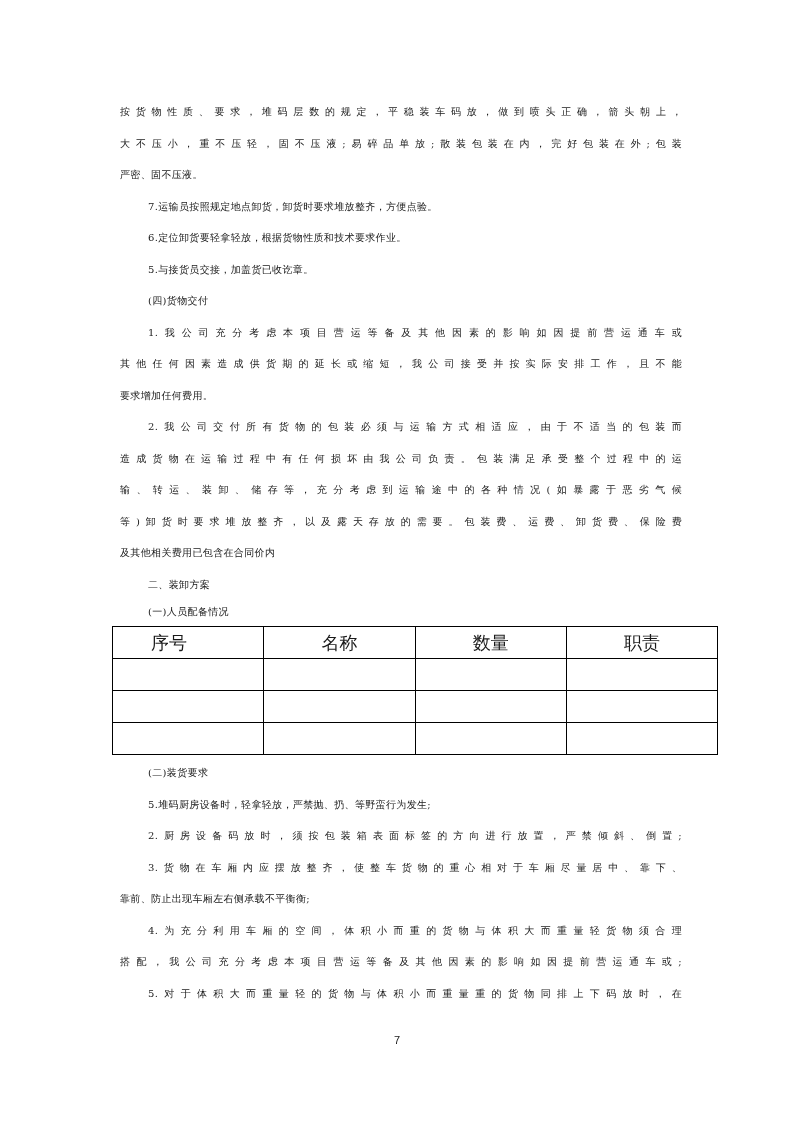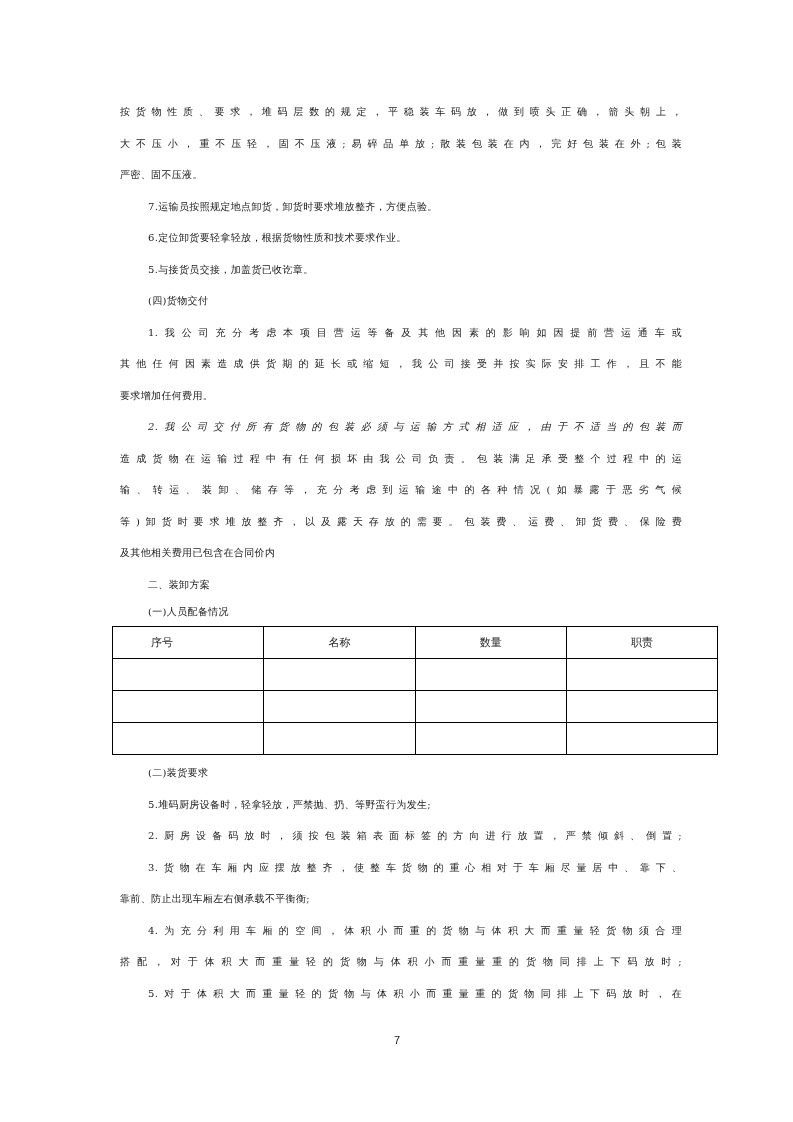--- a/index.html
+++ b/index.html
@@ -4,21 +4,21 @@
 <style>
   html, body { margin: 0; padding: 0; background: #ffffff; }
   body { width: 793px; height: 1122px; position: relative; overflow: hidden;
          font-family: "DejaVu Serif", "Liberation Serif", serif; color: #1a1a1a; }
   .page { position: absolute; left: 0; top: 0; width: 793px; height: 1122px; background: #fff; }
   .line { position: absolute; left: 120px; width: 562px; font-size: 10px; line-height: 20px;
           white-space: nowrap; letter-spacing: 0.35px; }
   .line.indent { left: 148px; width: 534px; }
   .line.justify { text-align: justify; text-align-last: justify; white-space: normal; }
   table.staff { position: absolute; left: 112px; top: 626px; width: 606px; border-collapse: collapse;
-                table-layout: fixed; font-size: 11px; }
+                table-layout: fixed; font-size: 18px; }
   table.staff td, table.staff th { border: 1px solid #000; height: 31px; padding: 0; font-weight: normal;
                                    text-align: center; vertical-align: middle; }
   table.staff th { text-align: center; }
   table.staff th.c0 { text-align: left; padding-left: 38px; }
   .page-num { position: absolute; left: 390px; top: 1034px; width: 14px; text-align: center;
               font-family: "Liberation Sans", sans-serif; font-size: 11px; }
 </style>
 </head>
 <body>
 
@@ -27,34 +27,34 @@
       <div class="line justify" style="top: 102px;">按货物性质、要求，堆码层数的规定，平稳装车码放，做到喷头正确，箭头朝上，</div>
       <div class="line justify" style="top: 134px;">大不压小，重不压轻，固不压液;易碎品单放;散装包装在内，完好包装在外;包装</div>
       <div class="line" style="top: 165px;">严密、固不压液。</div>
       <div class="line indent" style="top: 197px;">7.运输员按照规定地点卸货，卸货时要求堆放整齐，方便点验。</div>
       <div class="line indent" style="top: 228px;">6.定位卸货要轻拿轻放，根据货物性质和技术要求作业。</div>
       <div class="line indent" style="top: 260px;">5.与接货员交接，加盖货已收讫章。</div>
       <div class="line indent" style="top: 291px;">(四)货物交付</div>
       <div class="line indent justify" style="top: 323px;">1.我公司充分考虑本项目营运等备及其他因素的影响如因提前营运通车或</div>
       <div class="line justify" style="top: 354px;">其他任何因素造成供货期的延长或缩短，我公司接受并按实际安排工作，且不能</div>
       <div class="line" style="top: 386px;">要求增加任何费用。</div>
-      <div class="line indent justify" style="top: 417px; font-style: italic;">2.我公司交付所有货物的包装必须与运输方式相适应，由于不适当的包装而</div>
+      <div class="line indent justify" style="top: 417px;">2.我公司交付所有货物的包装必须与运输方式相适应，由于不适当的包装而</div>
       <div class="line justify" style="top: 449px;">造成货物在运输过程中有任何损坏由我公司负责。包装满足承受整个过程中的运</div>
       <div class="line justify" style="top: 480px;">输、转运、装卸、储存等，充分考虑到运输途中的各种情况(如暴露于恶劣气候</div>
       <div class="line justify" style="top: 512px;">等)卸货时要求堆放整齐，以及露天存放的需要。包装费、运费、卸货费、保险费</div>
       <div class="line" style="top: 543px;">及其他相关费用已包含在合同价内</div>
       <div class="line indent" style="top: 575px;">二、装卸方案</div>
       <div class="line indent" style="top: 602px;">(一)人员配备情况</div>
       <div class="line indent" style="top: 763px;">(二)装货要求</div>
       <div class="line indent" style="top: 795px;">5.堆码厨房设备时，轻拿轻放，严禁抛、扔、等野蛮行为发生;</div>
       <div class="line indent justify" style="top: 826px;">2.厨房设备码放时，须按包装箱表面标签的方向进行放置，严禁倾斜、倒置;</div>
       <div class="line indent justify" style="top: 858px;">3.货物在车厢内应摆放整齐，使整车货物的重心相对于车厢尽量居中、靠下、</div>
       <div class="line" style="top: 889px;">靠前、防止出现车厢左右侧承载不平衡衡;</div>
       <div class="line indent justify" style="top: 921px;">4.为充分利用车厢的空间，体积小而重的货物与体积大而重量轻货物须合理</div>
-      <div class="line justify" style="top: 952px;">搭配，对于体积大而重量轻的货物与体积小而重量重的货物同排上下码放时;</div>
+      <div class="line justify" style="top: 952px;">搭配，我公司充分考虑本项目营运等备及其他因素的影响如因提前营运通车或;</div>
       <div class="line indent justify" style="top: 984px;">5.对于体积大而重量轻的货物与体积小而重量重的货物同排上下码放时，在</div>
     </div>
 
   <table class="staff">
     <thead>
       <tr>
         <th class="c0">序号</th>
         <th>名称</th>
         <th>数量</th>
         <th>职责</th>

